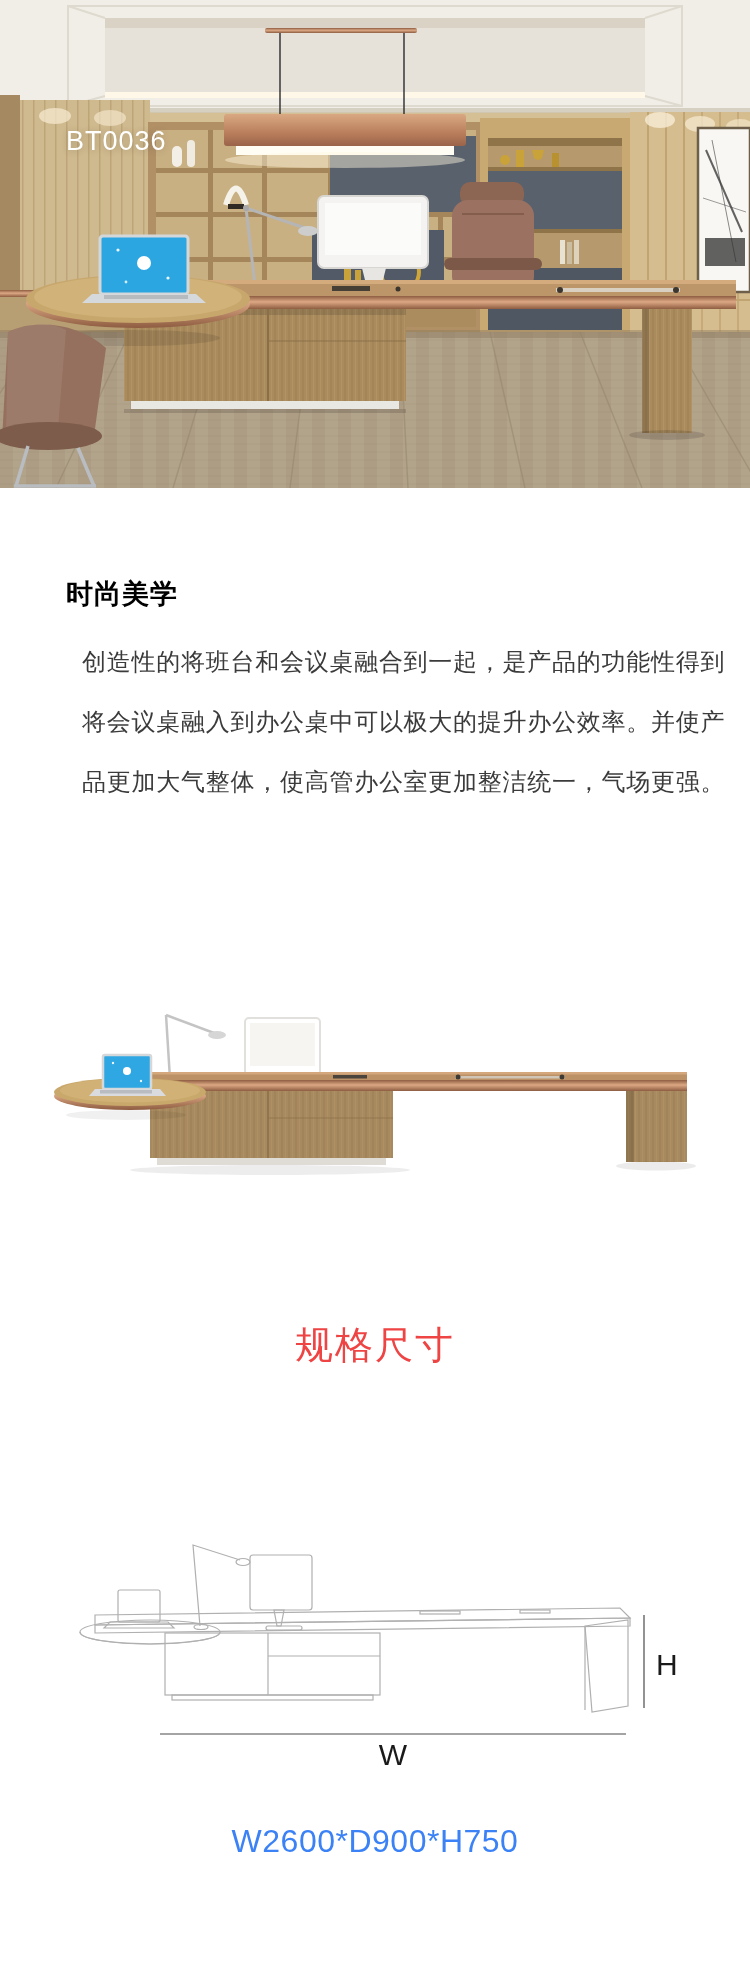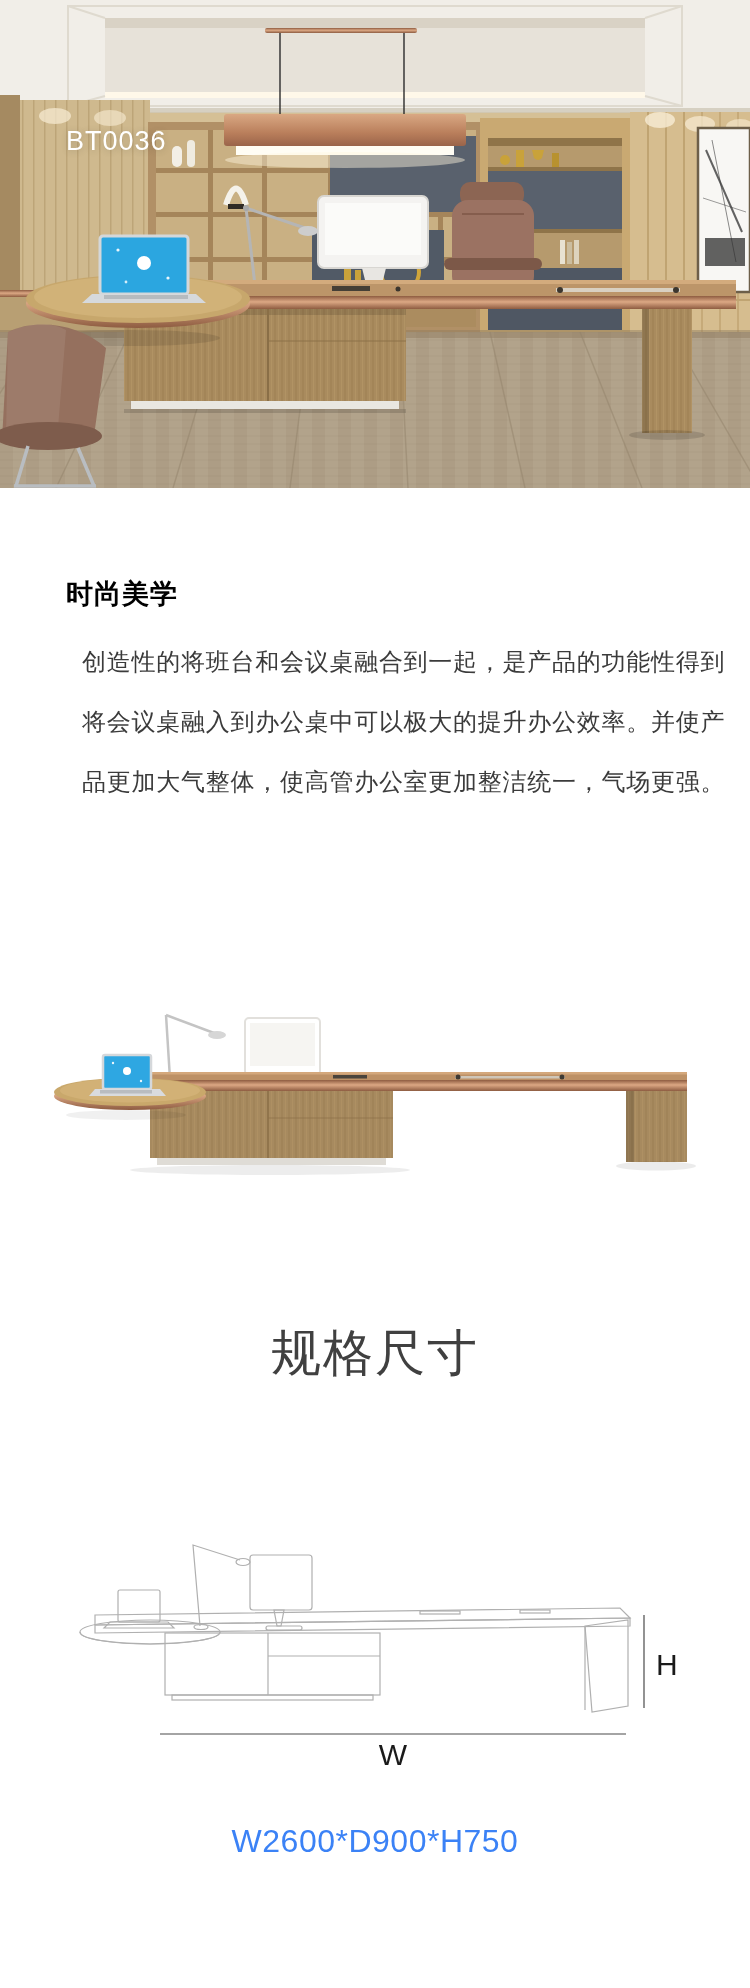--- a/index.html
+++ b/index.html
@@ -6,21 +6,21 @@
   body{font-family:"Liberation Sans","DejaVu Sans",sans-serif;}
   .page{position:relative;width:750px;height:1988px;background:#fff;overflow:hidden;margin:0 auto;}
   .hero{position:absolute;left:0;top:0;width:750px;height:488px;}
   .hero svg{display:block;}
   .hero-title{position:absolute;left:66px;top:68px;font-size:34px;font-weight:700;color:#ffffff;letter-spacing:2px;text-shadow:0 1px 8px rgba(80,70,55,.25);}
   .hero-code{position:absolute;left:66px;top:126px;font-size:27px;font-weight:400;color:#ffffff;letter-spacing:1px;text-shadow:0 1px 6px rgba(80,70,55,.25);}
   .aes-heading{position:absolute;left:66px;top:576px;font-size:27px;font-weight:700;color:#000;letter-spacing:1px;}
   .aes-par{position:absolute;left:57px;top:632px;width:643px;color:#3b3b3b;font-size:24px;margin-left:25px;}
   .aes-par .line{height:60px;line-height:60px;text-align:justify;text-align-last:justify;letter-spacing:.5px;white-space:nowrap;}
   .product-shot{position:absolute;left:0;top:985px;width:750px;height:225px;}
-  .spec-heading{position:absolute;left:0;top:1320px;width:750px;text-align:center;font-size:50px;font-weight:500;color:#404040;letter-spacing:2px;}
+  .spec-heading{position:absolute;left:0;top:1320px;width:750px;text-align:center;font-size:38px;font-weight:500;color:#ef4444;letter-spacing:2px;}
   .dim-drawing{position:absolute;left:0;top:1460px;width:750px;height:330px;}
   .dim-text{position:absolute;left:0;top:1824px;width:750px;text-align:center;color:#3b82f6;font-size:32px;line-height:35px;letter-spacing:.5px;font-weight:400;}
   svg text{font-family:"Liberation Sans","DejaVu Sans",sans-serif;}
 </style>
 </head>
 <body>
 
 <div class="page">
 
   <div class="hero">

